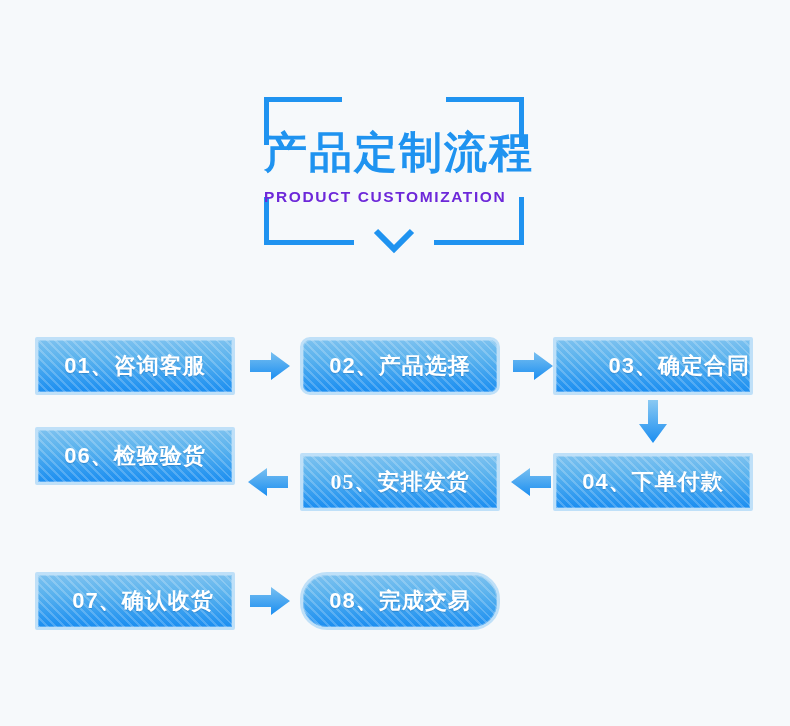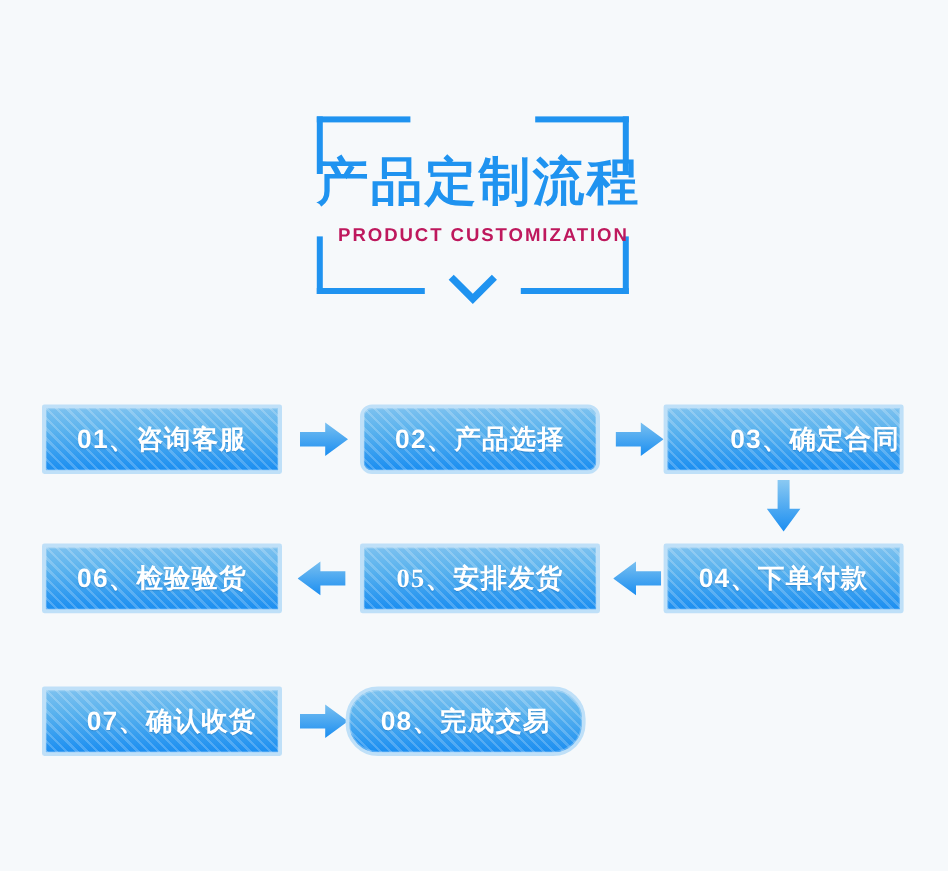--- a/index.html
+++ b/index.html
@@ -76,25 +76,25 @@
     font-weight: bold;
     color: #1f93f0;
     letter-spacing: 2px;
     white-space: nowrap;
   }
   .header-sub {
     position: absolute;
     left: 0;
     top: 90px;
     width: 260px;
-    text-align: right;
+    text-align: left;
     font-size: 15.5px;
     line-height: 20px;
     font-weight: bold;
-    color: #be185d;
+    color: #6d28d9;
     letter-spacing: 1.6px;
     white-space: nowrap;
   }
 
   .chevron {
     position: absolute;
     left: 50%;
     bottom: -10px;
     transform: translateX(-50%);
     width: 46px;
@@ -202,21 +202,21 @@
     <svg class="arrow-down" style="left:638px; top:400px;" viewBox="0 0 30 44">
       <defs>
         <linearGradient id="agD" x1="0" y1="0" x2="0" y2="1">
           <stop offset="0%" stop-color="#8ac9f2"></stop>
           <stop offset="100%" stop-color="#1b8ef1"></stop>
         </linearGradient>
       </defs>
       <path d="M10,0 L20,0 L20,24 L29,24 L15,43 L1,24 L10,24 Z" fill="url(#agD)"></path>
     </svg>
 
-    <div class="step-box" style="left:35px;  top:453px;">
+    <div class="step-box" style="left:35px;  top:427px;">
       <span class="step-label">06、检验验货</span>
     </div>
     <svg class="arrow" style="left:248px; top:467px;" viewBox="0 0 40 30">
       <defs>
         <linearGradient id="agL1" x1="0" y1="0" x2="0" y2="1">
           <stop offset="0%" stop-color="#79c0f0"></stop>
           <stop offset="100%" stop-color="#1b8ef1"></stop>
         </linearGradient>
       </defs>
       <path d="M40,9 L19,9 L19,1 L0,15 L19,29 L19,21 L40,21 Z" fill="url(#agL1)"></path>
@@ -242,18 +242,18 @@
     </div>
     <svg class="arrow" style="left:250px; top:586px;" viewBox="0 0 40 30">
       <defs>
         <linearGradient id="agR3" x1="0" y1="0" x2="0" y2="1">
           <stop offset="0%" stop-color="#79c0f0"></stop>
           <stop offset="100%" stop-color="#1b8ef1"></stop>
         </linearGradient>
       </defs>
       <path d="M0,9 L21,9 L21,1 L40,15 L21,29 L21,21 L0,21 Z" fill="url(#agR3)"></path>
     </svg>
-    <div class="step-box" style="left:288px; top:572px;border-radius:27px;">
+    <div class="step-box" style="left:300px; top:572px;border-radius:27px;">
       <span class="step-label">08、完成交易</span>
     </div>
 
   </div>
 </div>
 
 </body></html>

